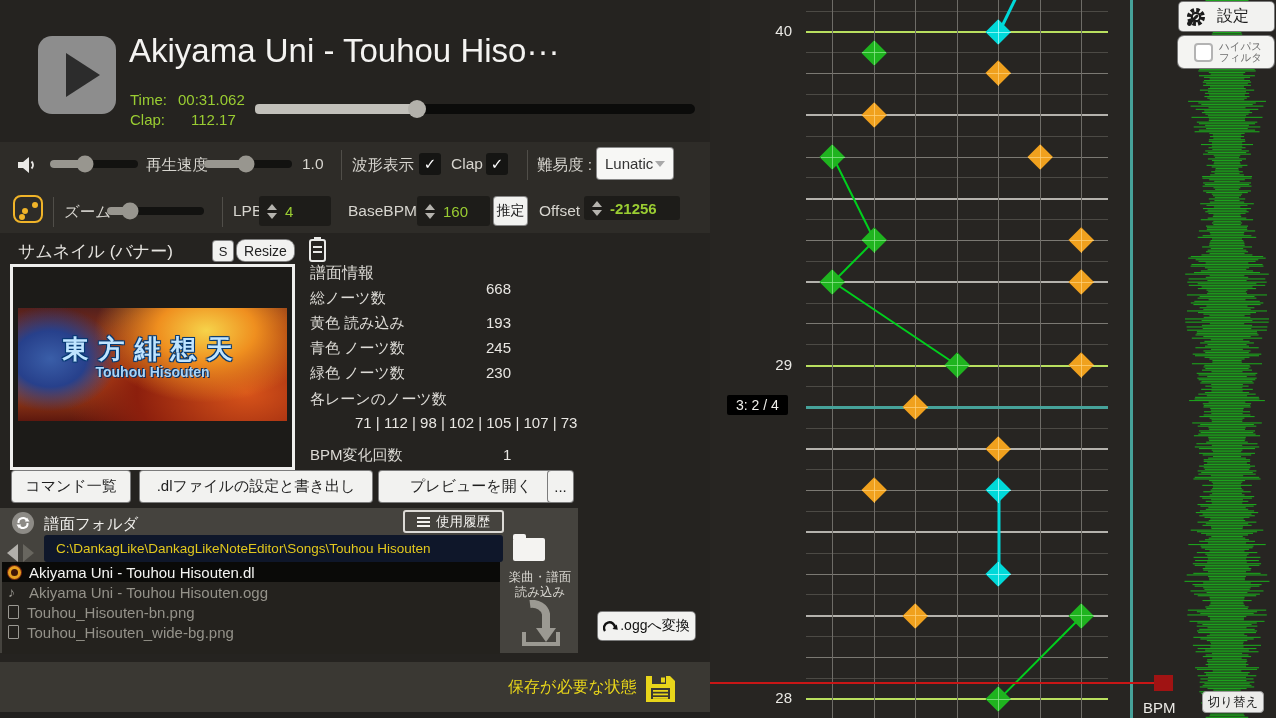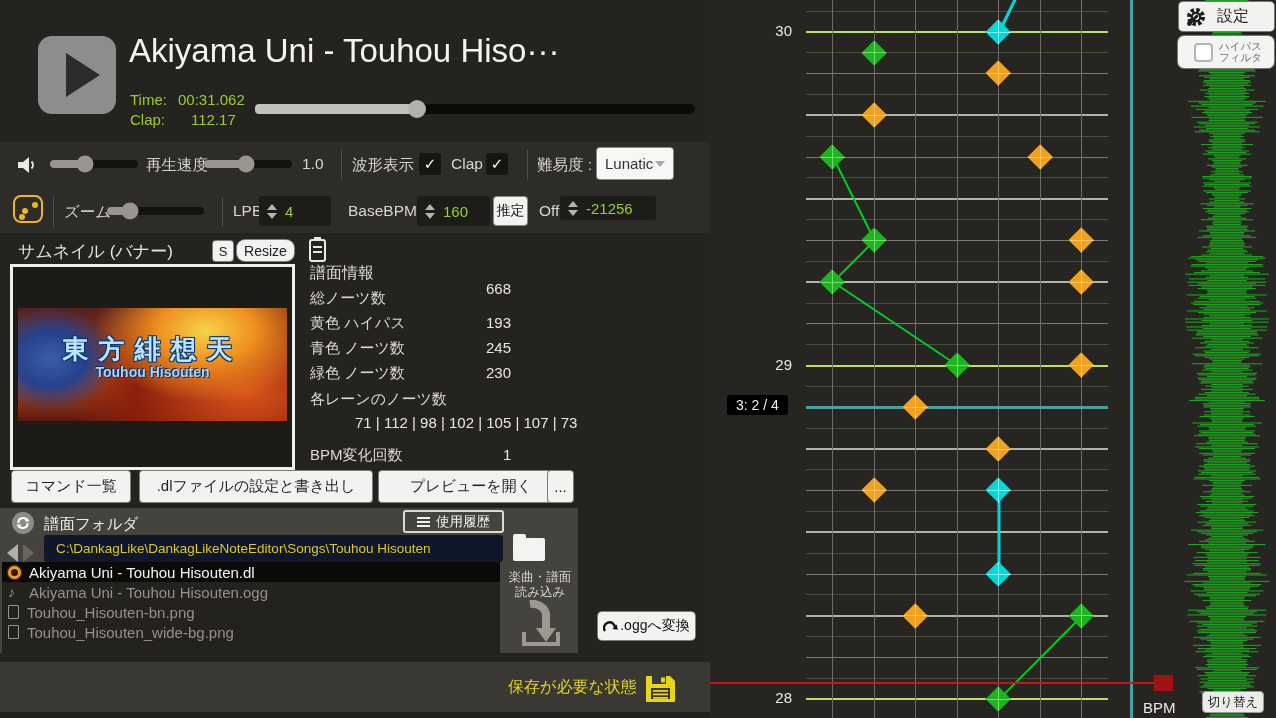--- a/index.html
+++ b/index.html
@@ -256,21 +256,21 @@
     <div class="note" style="left: 1068.5px; top: 602.8px;">
       <div class="sq" style="background: rgb(31, 180, 31);"></div>
       <div class="ch" style="background: rgb(143, 232, 143);"></div>
       <div class="cv" style="background: rgb(143, 232, 143);"></div>
     </div>
     <div class="note" style="left: 985.5px; top: 686.2px;">
       <div class="sq" style="background: rgb(31, 180, 31);"></div>
       <div class="ch" style="background: rgb(143, 232, 143);"></div>
       <div class="cv" style="background: rgb(143, 232, 143);"></div>
     </div>
-    <div class="mlabel" style="position: absolute; left: 752px; top: 22px;">30</div>
+    <div class="mlabel" style="position: absolute; left: 752px; top: 22px;">40</div>
     <div class="mlabel" style="position: absolute; left: 752px; top: 355.6px;">29</div>
     <div class="mlabel" style="position: absolute; left: 752px; top: 689.2px;">28</div>
     <div class="marker-label" style="position: absolute; left: 727px; top: 395.3px;">3: 2 / 4</div>
   </div>
 
 <svg id="waveform" width="96" height="718" viewBox="0 0 96 718">
     <g fill="#1ca21c">
       <rect x="25.5" y="0.0" width="43.0" height="1.1"></rect>
       <rect x="33.5" y="1.6" width="27.1" height="1.1"></rect>
       <rect x="30.9" y="3.2" width="32.1" height="1.1"></rect>
@@ -821,21 +821,21 @@
       <span class="arr">
           <i class="up"></i>
           <i class="dn"></i>
         </span>
       <span class="val">160</span>
     </div>
     <div class="btn-est" style="left:494px; top:55px; width:33px; height:28px;">
       <span>推定</span>
     </div>
     <div class="clabel" style="left:539px; top:60px;">Offset</div>
-    <div class="spin" style="left:560px; top:54px; width:96px; height:24px;">
+    <div class="spin" style="left:584px; top:54px; width:96px; height:24px;font-weight:bold;">
       <span class="arr">
           <i class="up"></i>
           <i class="dn"></i>
         </span>
       <span class="val">-21256</span>
     </div>
   </div>
 
   <div class="sec-label" style="left:18px; top:240px;">サムネイル (バナー)</div>
   <div class="mini-btn" style="left:213px; top:241px; width:20px; height:20px; font-size:13px;">
@@ -848,21 +848,21 @@
   <div class="thumb-box">
     <div class="banner">
       <div class="t1">東方緋想天</div>
       <div class="t2">Touhou Hisouten</div>
     </div>
   </div>
 
   <div class="info-row" style="left:310px; top:263px; font-size:16px;">譜面情報</div>
   <div class="info-row" style="left:310px; top:289px;">総ノーツ数</div>
   <div class="info-val" style="left:486px; top:280px;">668</div>
-  <div class="info-row" style="left:310px; top:314px;">黄色 ハイパス</div>
+  <div class="info-row" style="left:310px; top:314px;">黄色 読み込み</div>
   <div class="info-val" style="left:486px; top:314px;">193</div>
   <div class="info-row" style="left:310px; top:339px;">青色 ノーツ数</div>
   <div class="info-val" style="left:486px; top:339px;">245</div>
   <div class="info-row" style="left:310px; top:364px;">緑色 ノーツ数</div>
   <div class="info-val" style="left:486px; top:364px;">230</div>
   <div class="info-row" style="left:310px; top:390px;">各レーンのノーツ数</div>
   <div class="info-val" style="left:355px; top:414px;">71 | 112 | 98 | 102 | 105 | 107 | 73</div>
   <div class="info-row" style="left:310px; top:446px;">BPM変化回数</div>
   <div class="info-val" style="left:503px; top:446px;">1</div>
 

